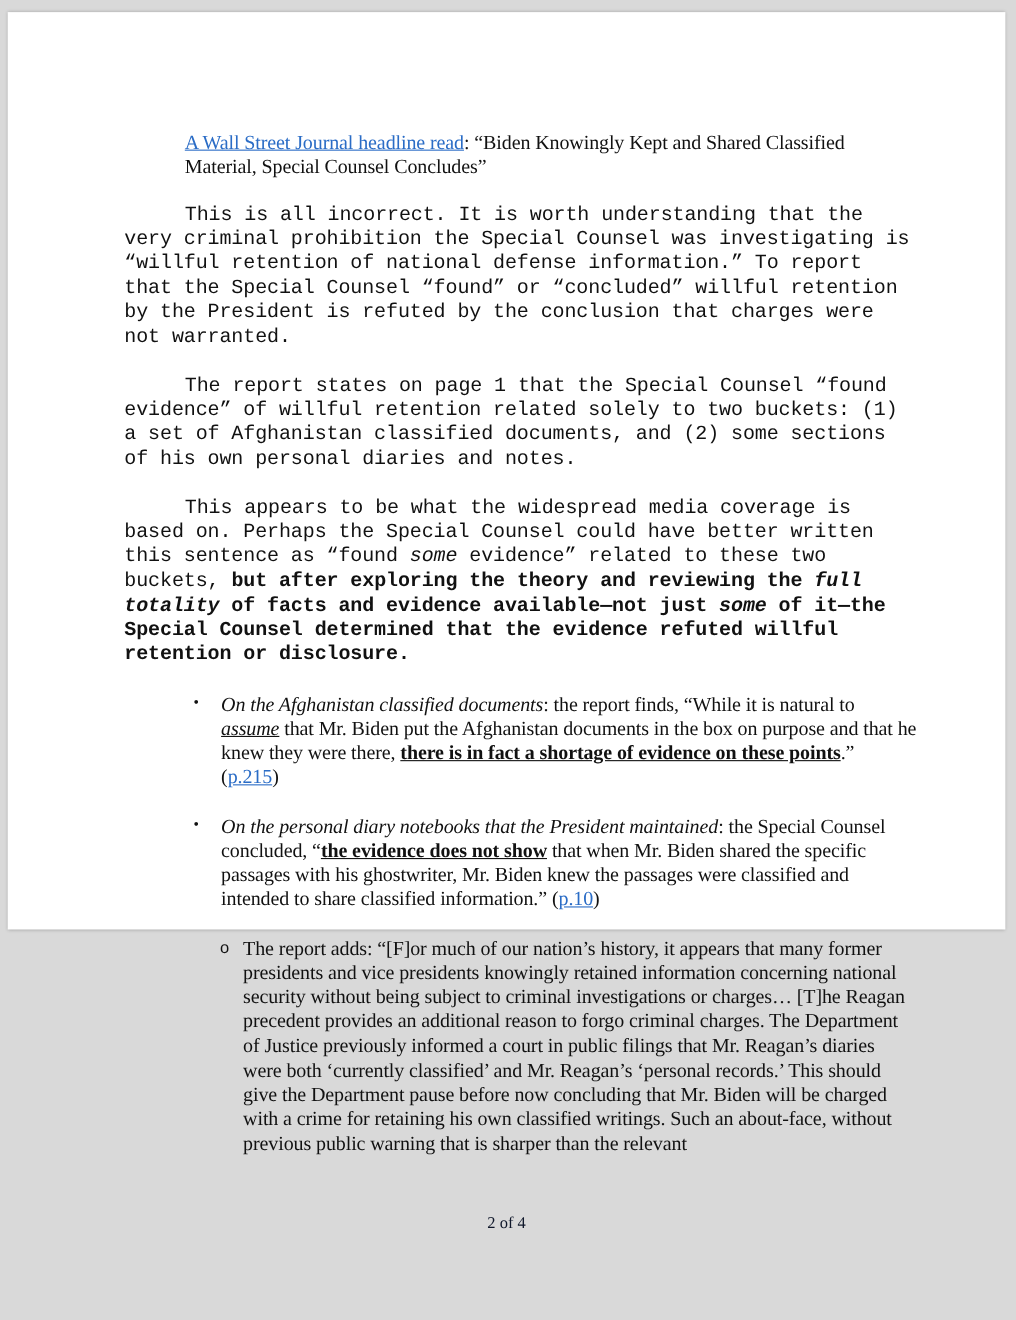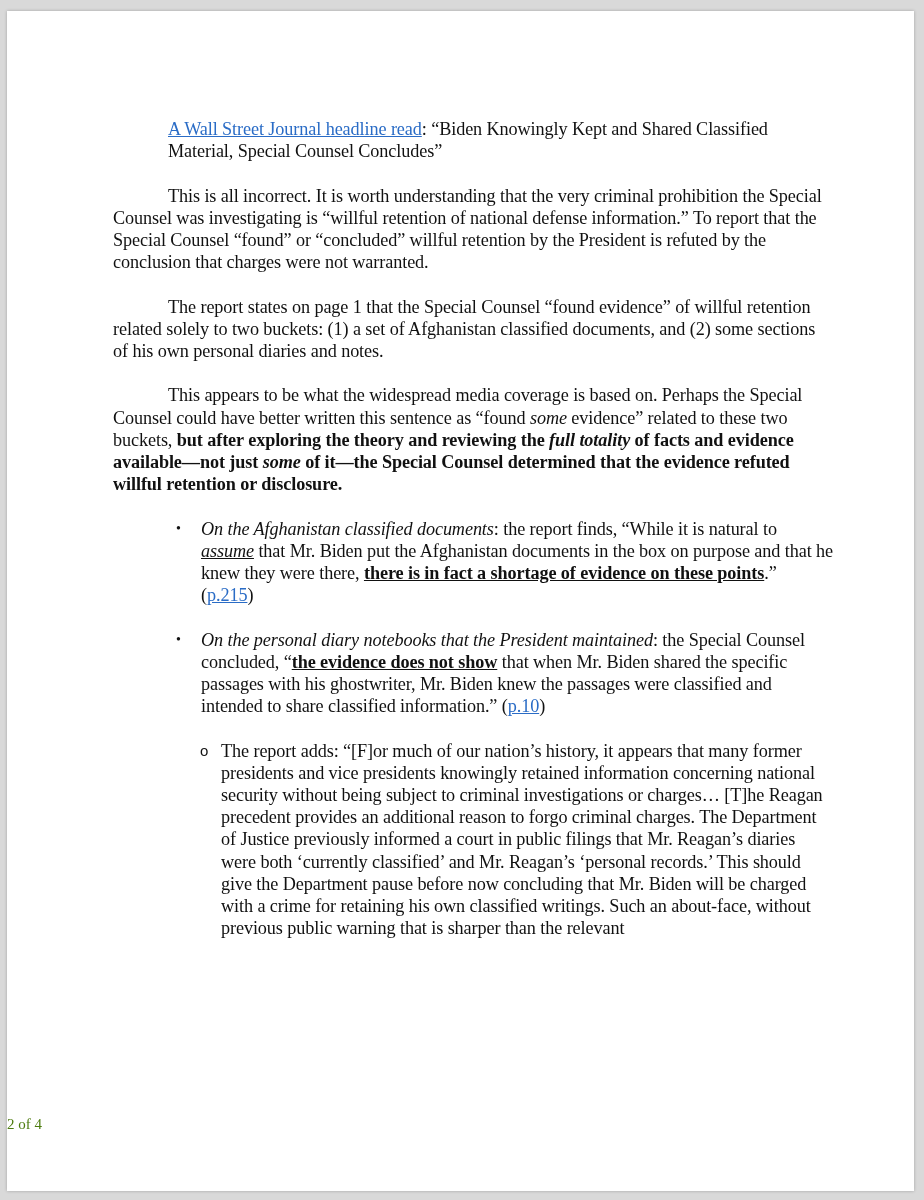--- a/index.html
+++ b/index.html
@@ -11,21 +11,21 @@
       width: 924px;
       height: 1200px;
       position: relative;
       overflow: hidden;
     }
     .page {
       position: absolute;
       left: 7px;
       top: 11px;
       width: 907px;
-      height: 1180px;
+      height: 834px;
       background: #ffffff;
       box-shadow: 0 0 3px rgba(0,0,0,0.25);
     }
     .content {
       position: absolute;
       left: 106px;
       top: 107px;
       width: 720px;
       font-family: "Liberation Serif", "DejaVu Serif", serif;
       font-size: 18.2px;
@@ -34,20 +34,21 @@
       letter-spacing: -0.1px;
     }
     p {
       margin: 0 0 22.2px 0;
     }
     .quote-block {
       margin-left: 55px;
     }
     .indent-para {
       text-indent: 55px;
+      font-family: Liberation Mono, monospace;
     }
     a {
       color: #2a6cc6;
       text-decoration: underline;
     }
     ul.bullets {
       list-style: none;
       margin: 0 0 22.2px 0;
       padding: 0;
     }
@@ -79,24 +80,24 @@
       font-size: 15px;
     }
     .b { font-weight: bold; }
     .i { font-style: italic; }
     .u { text-decoration: underline; }
     .footer {
       position: absolute;
       left: 0;
       width: 907px;
       top: 1093px;
+      text-align: center;
       font-family: "Liberation Serif", "DejaVu Serif", serif;
       font-size: 15px;
-      color: #4d7c0f;
-      margin-top: 12px;
+      color: #0f172a;
     }
   </style>
 </head>
 <body>
 
 <div class="page">
   <div class="content">
 
     <p class="quote-block"><a href="#">A Wall Street Journal headline read</a><span>: “Biden Knowingly Kept and Shared Classified Material, Special Counsel Concludes”</span></p>
 

